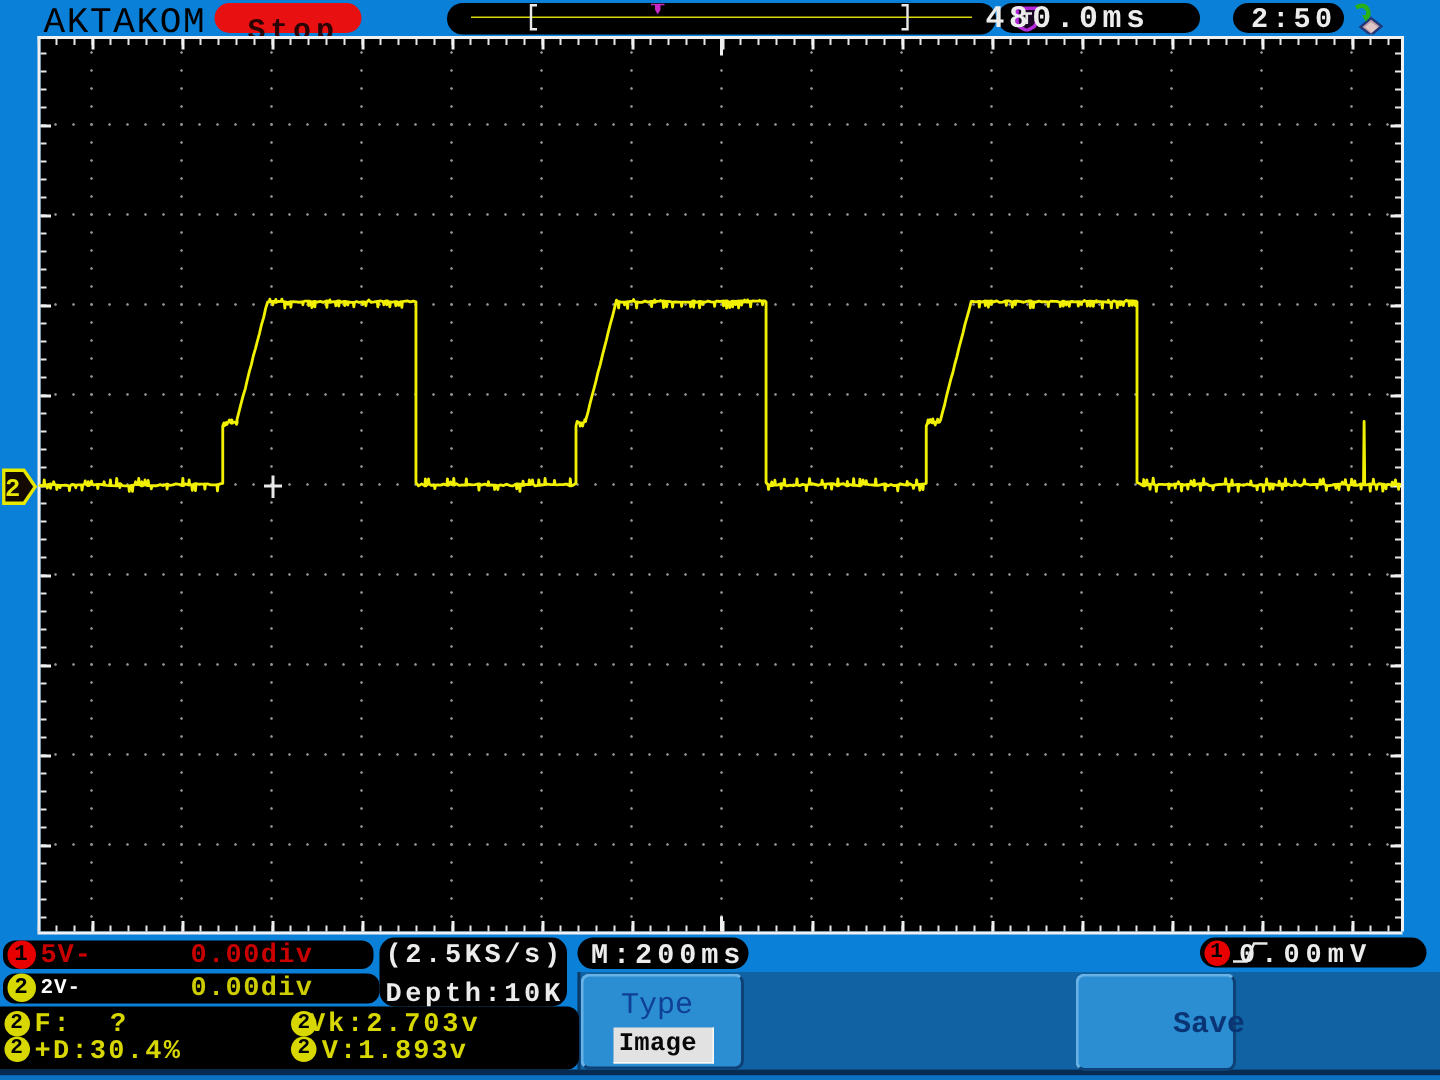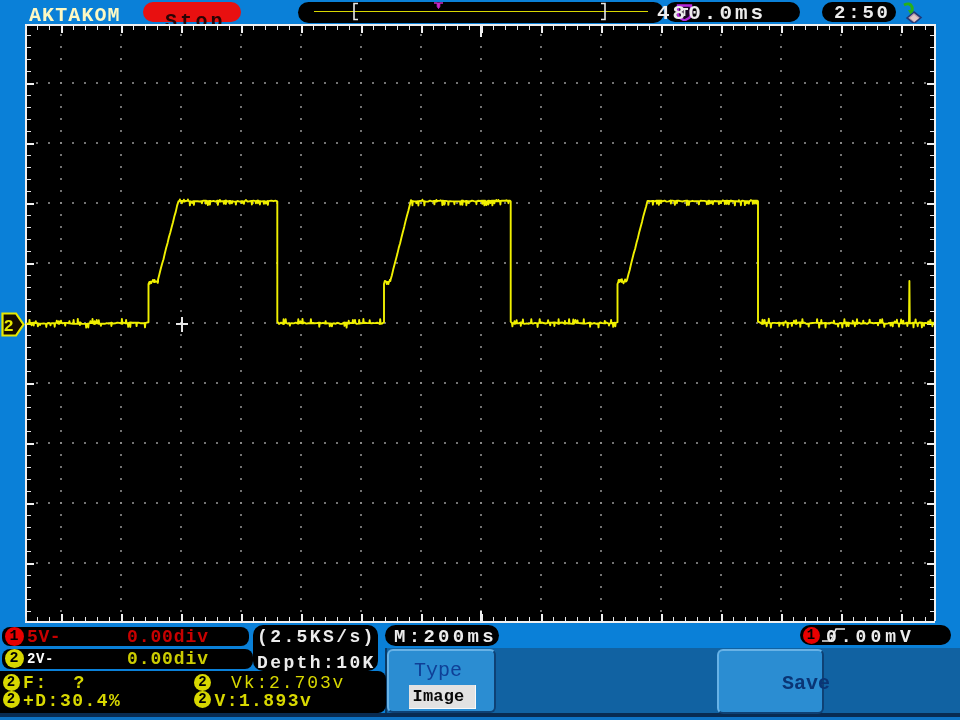--- a/index.html
+++ b/index.html
@@ -3,21 +3,21 @@
 <style>
 html,body{margin:0;padding:0;width:960px;height:720px;overflow:hidden}
 body{background:#0A80D8;font-family:"Liberation Mono",monospace;position:relative}
 .abs{position:absolute}
 .pill{position:absolute;background:#000;border-radius:11px}
 .wtxt{color:#ECECEC;font-weight:bold}
 .circ{position:absolute;border-radius:50%;color:#000;font-weight:bold;text-align:center}
 </style></head>
 <body>
 
-<div class="abs" style="left:29px;top:7px;font-size:20px;font-weight:bold;color:#fef9c3;letter-spacing:1.1px;line-height:17px">AKTAKOM</div>
+<div class="abs" style="left:29px;top:7px;font-size:24px;font-weight:normal;color:#000000;letter-spacing:1.1px;line-height:17px">AKTAKOM</div>
 <div class="abs" style="left:143px;top:1.5px;width:98px;height:20.5px;background:#E81010;border-radius:10.5px"></div>
 <div class="abs" style="left:165px;top:13px;font-size:20px;font-weight:bold;color:#2A0404;letter-spacing:3.2px;line-height:17px">Stop</div>
 
 <div class="pill" style="left:298px;top:2px;width:366px;height:21px"></div>
 <div class="abs" style="left:314px;top:10.5px;width:334px;height:1.6px;background:#D8D800"></div>
 <svg class="abs" style="left:298px;top:2px" width="366" height="20">
   <path d="M60 1.5 h-4 v16 h4" stroke="#E8E8E8" stroke-width="1.6" fill="none"></path>
   <path d="M303 1.5 h4 v16 h-4" stroke="#E8E8E8" stroke-width="1.6" fill="none"></path>
   <path d="M136 1 h9 l-3.2 0 v3.5 l-1.3 2 l-1.3 -2 v-3.5 z" fill="#C828C8" stroke="#C828C8" stroke-width="1"></path>
 </svg>
@@ -117,21 +117,21 @@
 <div class="circ" style="left:802.5px;top:626.5px;width:17px;height:17px;background:#E80000;font-size:14px;line-height:17px">1</div>
 <svg class="abs" style="left:821px;top:626px" width="26" height="17">
   <path d="M1 15 h9 l5 -12 h9" stroke="#E8E8E8" stroke-width="1.6" fill="none"></path>
 </svg>
 <div class="abs wtxt" style="left:826px;top:629px;font-size:18px;letter-spacing:4px;line-height:17px">0.00mV</div>
 
 <div class="abs" style="left:0;top:670.5px;width:386px;height:42px;background:#000;border-radius:0 8px 8px 0"></div>
 <div class="circ" style="left:2.5px;top:673.5px;width:17px;height:17px;background:#D8D800;font-size:14px;line-height:17px">2</div>
 <div class="abs" style="left:23px;top:675px;font-size:18px;font-weight:bold;color:#D8D800;letter-spacing:1.8px;line-height:16px">F:&nbsp;&nbsp;?</div>
 <div class="circ" style="left:194px;top:673.5px;width:17px;height:17px;background:#D8D800;font-size:14px;line-height:17px">2</div>
-<div class="abs" style="left:231px;top:675px;font-size:18px;font-weight:normal;color:#D8D800;letter-spacing:1.9px;line-height:16px">Vk:2.703v</div>
+<div class="abs" style="left:206px;top:675px;font-size:18px;font-weight:bold;color:#D8D800;letter-spacing:1.9px;line-height:16px">Vk:2.703v</div>
 <div class="circ" style="left:2.5px;top:691px;width:17px;height:17px;background:#D8D800;font-size:14px;line-height:17px">2</div>
 <div class="abs" style="left:23px;top:692.5px;font-size:18px;font-weight:bold;color:#D8D800;letter-spacing:1.5px;line-height:16px">+D:30.4%</div>
 <div class="circ" style="left:194px;top:691px;width:17px;height:17px;background:#D8D800;font-size:14px;line-height:17px">2</div>
 <div class="abs" style="left:214.5px;top:692.5px;font-size:18px;font-weight:bold;color:#D8D800;letter-spacing:1.4px;line-height:16px">V:1.893v</div>
 
 <div class="abs" style="left:386.5px;top:648.5px;width:109px;height:64.5px;background:#2B8DD2;border-radius:6px;
   border-top:2px solid #68B2E6;border-left:2px solid #68B2E6;border-bottom:2px solid #0E4175;border-right:2px solid #0E4175;box-sizing:border-box"></div>
 <div class="abs" style="left:414px;top:661.5px;font-size:20px;font-weight:normal;color:#0F3F96;line-height:18px">Type</div>
 <div class="abs" style="left:409px;top:684.5px;width:65.5px;height:23px;background:#E2E2E2;border-right:1.5px solid #FAFAFA;border-bottom:1.5px solid #FAFAFA"></div>
 <div class="abs" style="left:412.5px;top:688px;font-size:17px;font-weight:bold;color:#080808;letter-spacing:0.2px;line-height:18px">Image</div>

